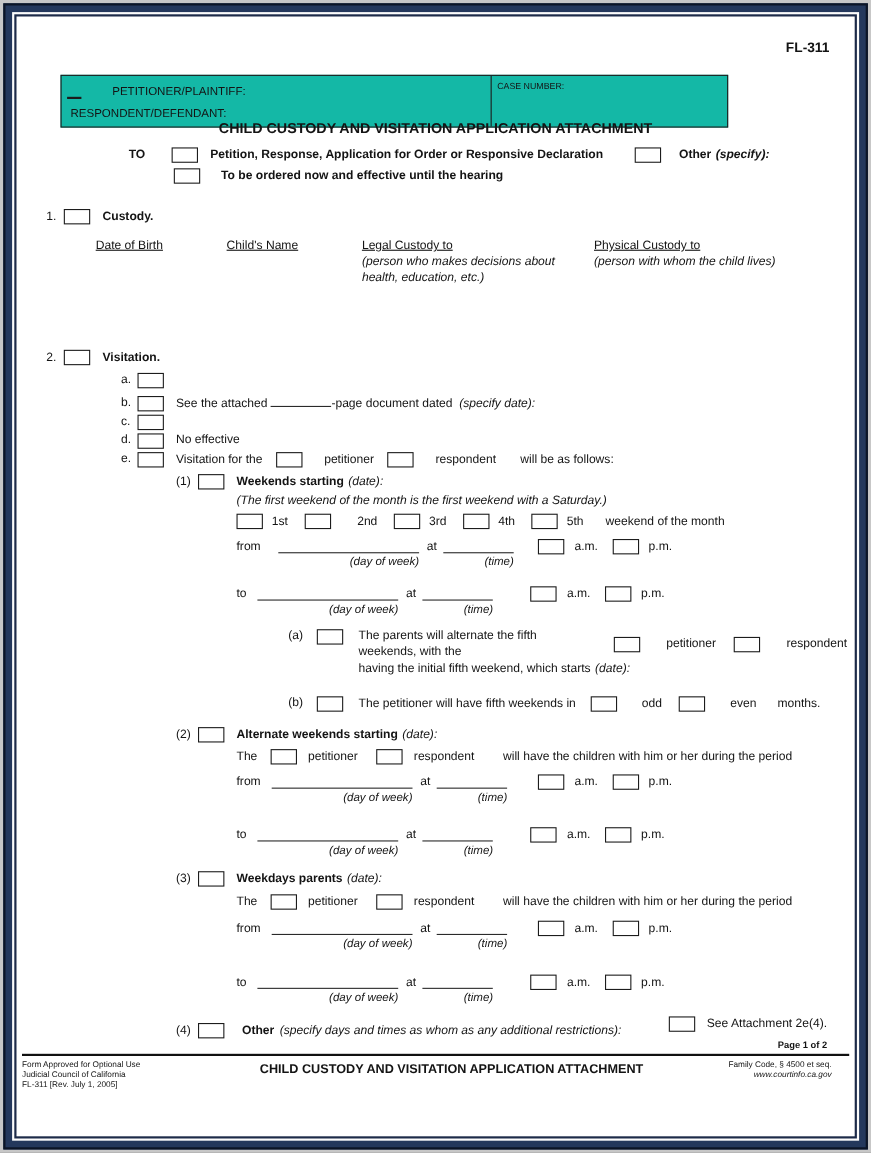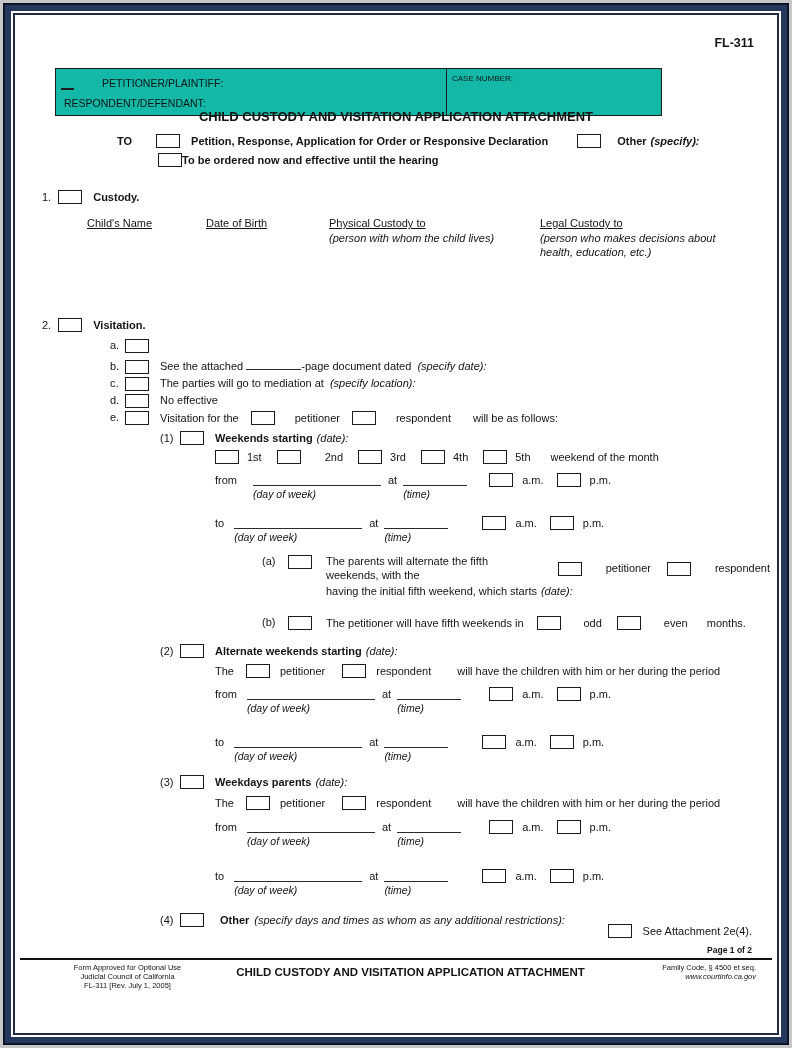--- a/index.html
+++ b/index.html
@@ -35,32 +35,32 @@
   .visitation{position:absolute;top:302px;left:26px;right:6px;}
   .item{display:flex;align-items:flex-start;margin-left:68px;}
   .letter{width:15px;flex:none;}
   .item .cb{margin:1px 11px 0 0;}
   .subsec{margin-left:118px;}
   .subhead{display:flex;align-items:center;}
   .subnum{width:20px;flex:none;}
   .subhead .cb{margin:0 11px 0 0;}
   .subcontent{margin-left:55px;}
   .ft{display:flex;align-items:flex-start;height:28px;}
-  .stack{display:inline-flex;flex-direction:column;align-items:flex-start;}
+  .stack{display:inline-flex;flex-direction:column;align-items:flex-end;}
   .blank{display:inline-block;height:12px;border-bottom:1px solid #2a2a2a;}
   .w128{width:128px;} .w64{width:64px;} .w55{width:55px;border-bottom:1px solid #2a2a2a;height:10px;display:inline-block;}
   .sublabel{font-style:italic;font-size:10.5px;margin-top:1px;}
   .abitem{display:flex;align-items:flex-start;margin-left:47px;}
   .abnum{width:26px;flex:none;}
   .abitem .cb{margin:1px 14px 0 0;}
 
   .attach-row{position:absolute;top:908px;right:24px;display:flex;align-items:center;}
   .page-label{position:absolute;top:927px;right:24px;font-weight:bold;font-size:8.5px;}
   .footer{position:absolute;left:4px;right:4px;top:942px;border-top:2px solid #111;padding-top:3px;display:flex;align-items:flex-start;}
-  .f-left{width:215px;text-align:center;font-size:7.5px;line-height:9px;}
+  .f-left{width:215px;font-size:7.5px;line-height:9px;}
   .f-center{flex:1;text-align:center;font-weight:bold;font-size:11.5px;padding-top:2px;}
   .f-right{width:170px;text-align:right;font-size:7.5px;line-height:9px;margin-right:16px;}
 </style>
 </head>
 <body>
 
 <div class="sheet">
   <div class="navy"></div>
   <div class="papergap"></div>
   <div class="innerrule"></div>
@@ -86,40 +86,40 @@
       <div class="row">
         <span>TO</span>
         <span class="cb" style="margin-left:24px"></span>
         <span style="margin-left:11px">Petition, Response, Application for Order or Responsive Declaration</span>
         <span class="cb" style="margin-left:29px"></span>
         <span style="margin-left:16px">Other</span>
         <span class="it" style="margin-left:4px">(specify):</span>
       </div>
       <div class="row" style="margin-top:5px">
         <span class="cb" style="margin-left:41px"></span>
-        <span style="margin-left:0">To be ordered now and effective until the hearing</span>
+        <span style="margin-left:19px">To be ordered now and effective until the hearing</span>
       </div>
     </div>
 
     <div class="custody">
       <div class="row">
         <span>1.</span>
         <span class="cb" style="margin-left:7px"></span>
         <span class="b" style="margin-left:11px">Custody.</span>
       </div>
       <div class="cols">
+        <div class="colhead">Date of Birth</div>
         <div class="colhead">Child's Name</div>
-        <div class="colhead">Date of Birth</div>
+        <div>
+          <div class="colhead">Legal Custody to</div>
+          <div class="colnote" style="max-width:185px">(person who makes decisions about health, education, etc.)</div>
+        </div>
         <div>
           <div class="colhead">Physical Custody to</div>
           <div class="colnote">(person with whom the child lives)</div>
-        </div>
-        <div>
-          <div class="colhead">Legal Custody to</div>
-          <div class="colnote" style="max-width:185px">(person who makes decisions about health, education, etc.)</div>
         </div>
       </div>
     </div>
 
     <div class="visitation">
       <div class="row">
         <span>2.</span>
         <span class="cb" style="margin-left:7px"></span>
         <span class="b" style="margin-left:11px">Visitation.</span>
       </div>
@@ -135,24 +135,20 @@
         <span>
           <span>See the attached</span>
           <span class="w55"></span><span>-page document dated</span>
           <span class="it" style="margin-left:3px">(specify date):</span>
         </span>
       </div>
 
       <div class="item" style="margin-top:2px">
         <span class="letter">c.</span>
         <span class="cb"></span>
-        <span>
-          <span>The parties will go to mediation at</span>
-          <span class="it" style="margin-left:3px">(specify location):</span>
-        </span>
       </div>
 
       <div class="item" style="margin-top:2px">
         <span class="letter">d.</span>
         <span class="cb"></span>
         <span>No effective</span>
       </div>
 
       <div class="item" style="margin-top:2px">
         <span class="letter">e.</span>
@@ -168,20 +164,21 @@
       </div>
 
       <div class="subsec" style="margin-top:6px">
         <div class="subhead">
           <span class="subnum">(1)</span>
           <span class="cb"></span>
           <span class="b">Weekends starting</span>
           <span class="it" style="margin-left:4px">(date):</span>
         </div>
         <div class="subcontent">
+          <div class="it" style="margin-top:3px">(The first weekend of the month is the first weekend with a Saturday.)</div>
           <div class="row" style="margin-top:5px">
             <span class="cb"></span>
             <span style="margin-left:8px">1st</span>
             <span class="cb" style="margin-left:15px"></span>
             <span style="margin-left:24px">2nd</span>
             <span class="cb" style="margin-left:15px"></span>
             <span style="margin-left:8px">3rd</span>
             <span class="cb" style="margin-left:15px"></span>
             <span style="margin-left:8px">4th</span>
             <span class="cb" style="margin-left:15px"></span>

